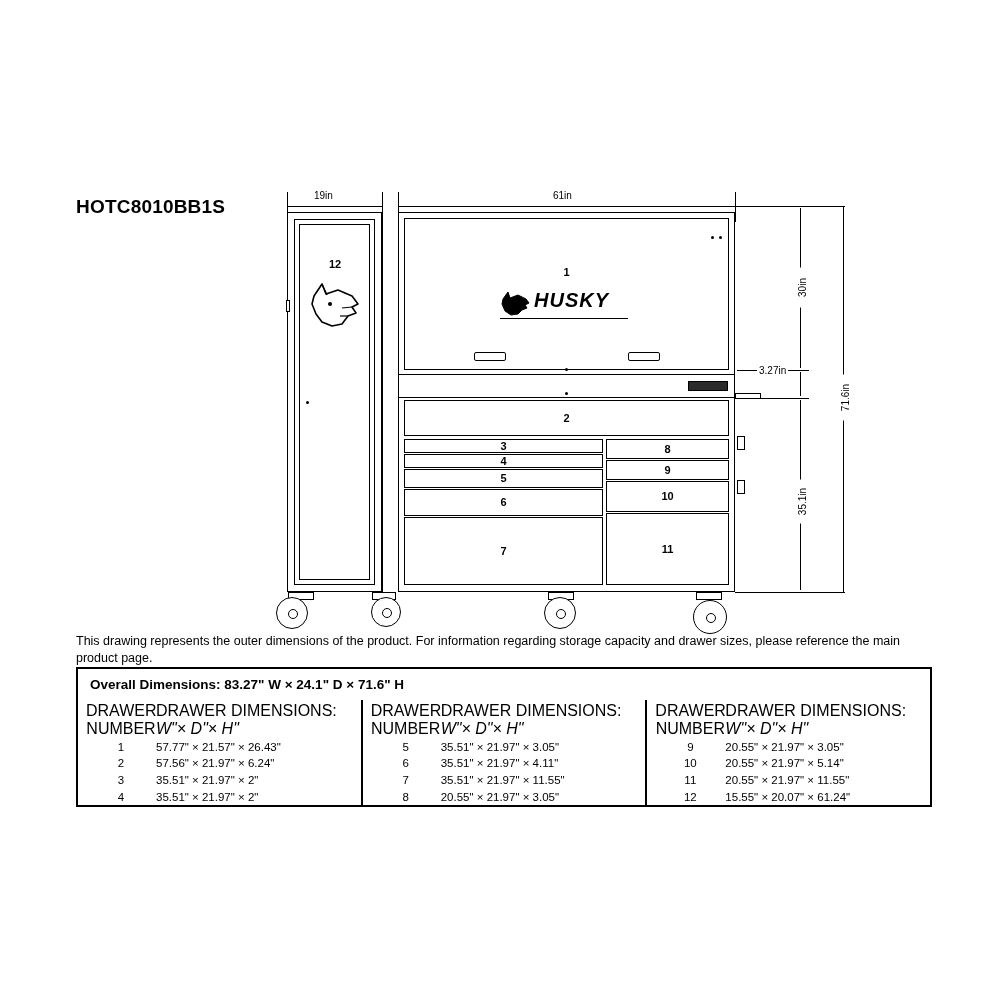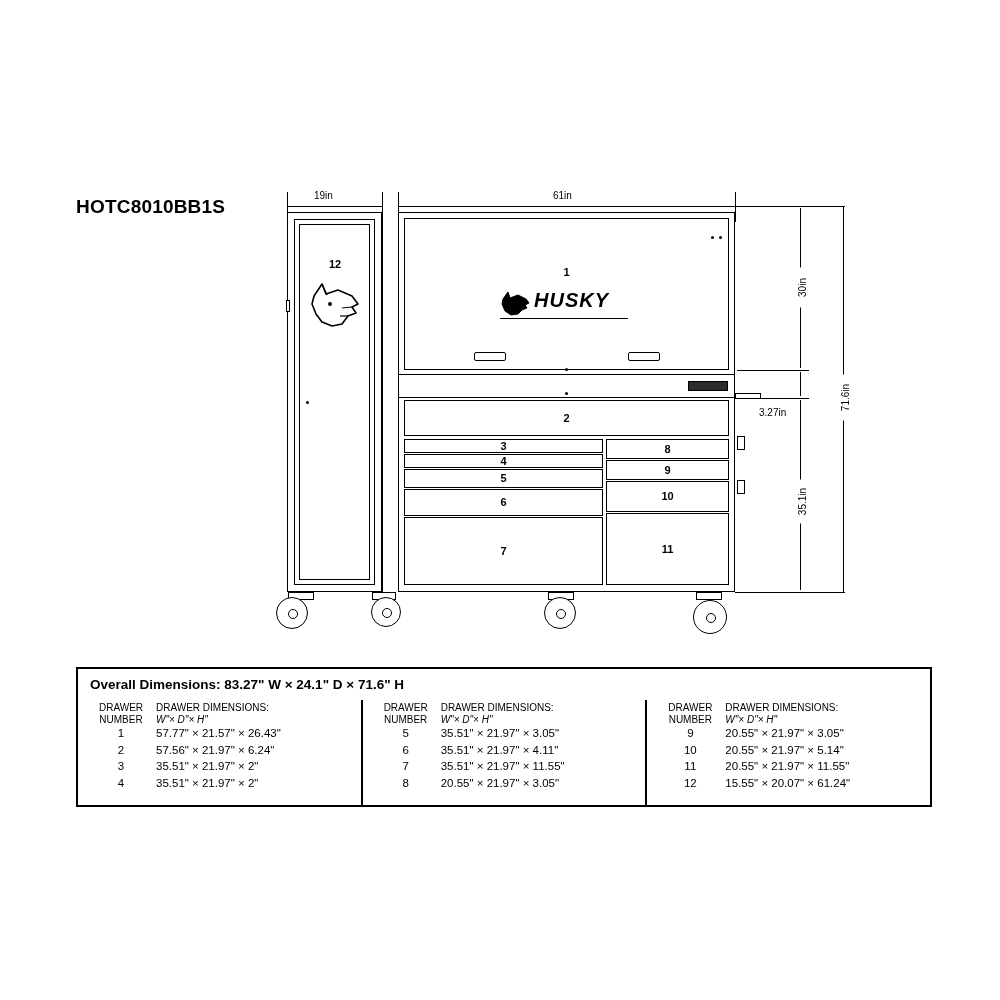--- a/index.html
+++ b/index.html
@@ -177,21 +177,21 @@
   }
   .spec-col {
     flex: 1;
     position: relative;
     padding: 0 8px;
     box-sizing: border-box;
   }
   .spec-col + .spec-col { border-left: 2px solid #000; }
   .spec-head {
     display: flex;
-    font-size: 10px;
+    font-size: 16px;
     line-height: 1.15;
     padding-top: 2px;
     justify-content: center;
   }
   .spec-head .c1 { width: 70px; text-align: center; }
   .spec-head .c2 { flex: 1; }
   .spec-head .c2 i { font-style: italic; }
   .spec-row {
     display: flex;
     font-size: 11.5px;
@@ -219,21 +219,21 @@
 
   <div class="hline" style="left:735px; top:206px; width:110px;"></div>
   <div class="hline" style="left:737px; top:370px; width:72px;"></div>
   <div class="hline" style="left:737px; top:398px; width:72px;"></div>
   <div class="hline" style="left:735px; top:592px; width:110px;"></div>
 
   <div class="vline" style="left:800px; top:208px; height:160px;"></div>
   <div class="dimlabel vert" style="left:782px; top:282px; width:36px; text-align:center;">30in</div>
 
   <div class="vline" style="left:800px; top:372px; height:24px;"></div>
-  <div class="dimlabel" style="left:757px; top:365px;margin-top:42px;">3.27in</div>
+  <div class="dimlabel" style="left:757px; top:365px;">3.27in</div>
 
   <div class="vline" style="left:800px; top:400px; height:190px;"></div>
   <div class="dimlabel vert" style="left:780px; top:496px; width:40px; text-align:center;">35.1in</div>
 
   <div class="vline" style="left:843px; top:207px; height:385px;"></div>
   <div class="dimlabel vert" style="left:822px; top:392px; width:42px; text-align:center;">71.6in</div>
 
   <div class="box" style="left:287px; top:212px; width:95px; height:380px;"></div>
   <div class="box" style="left:294px; top:219px; width:81px; height:366px;"></div>
   <div class="box" style="left:299px; top:224px; width:71px; height:356px;"></div>
@@ -326,20 +326,21 @@
   <div class="caster-stem" style="left:548px; top:592px; width:26px; height:8px;"></div>
   <div class="caster" style="left:544px; top:597px; width:32px; height:32px;">
     <div class="hub"></div>
   </div>
 
   <div class="caster-stem" style="left:696px; top:592px; width:26px; height:8px;"></div>
   <div class="caster" style="left:693px; top:600px; width:34px; height:34px;">
     <div class="hub"></div>
   </div>
 
+  <div id="note">This drawing represents the outer dimensions of the product. For information regarding storage capacity and drawer sizes, please reference the main product page.</div>
 
   <div id="spec-table">
     <div id="spec-overall">Overall Dimensions: 83.27" W × 24.1" D × 71.6" H</div>
     <div class="spec-cols">
 
       <div class="spec-col">
         <div class="spec-head">
           <div class="c1">
             <div>DRAWER</div>
             <div>NUMBER</div>

